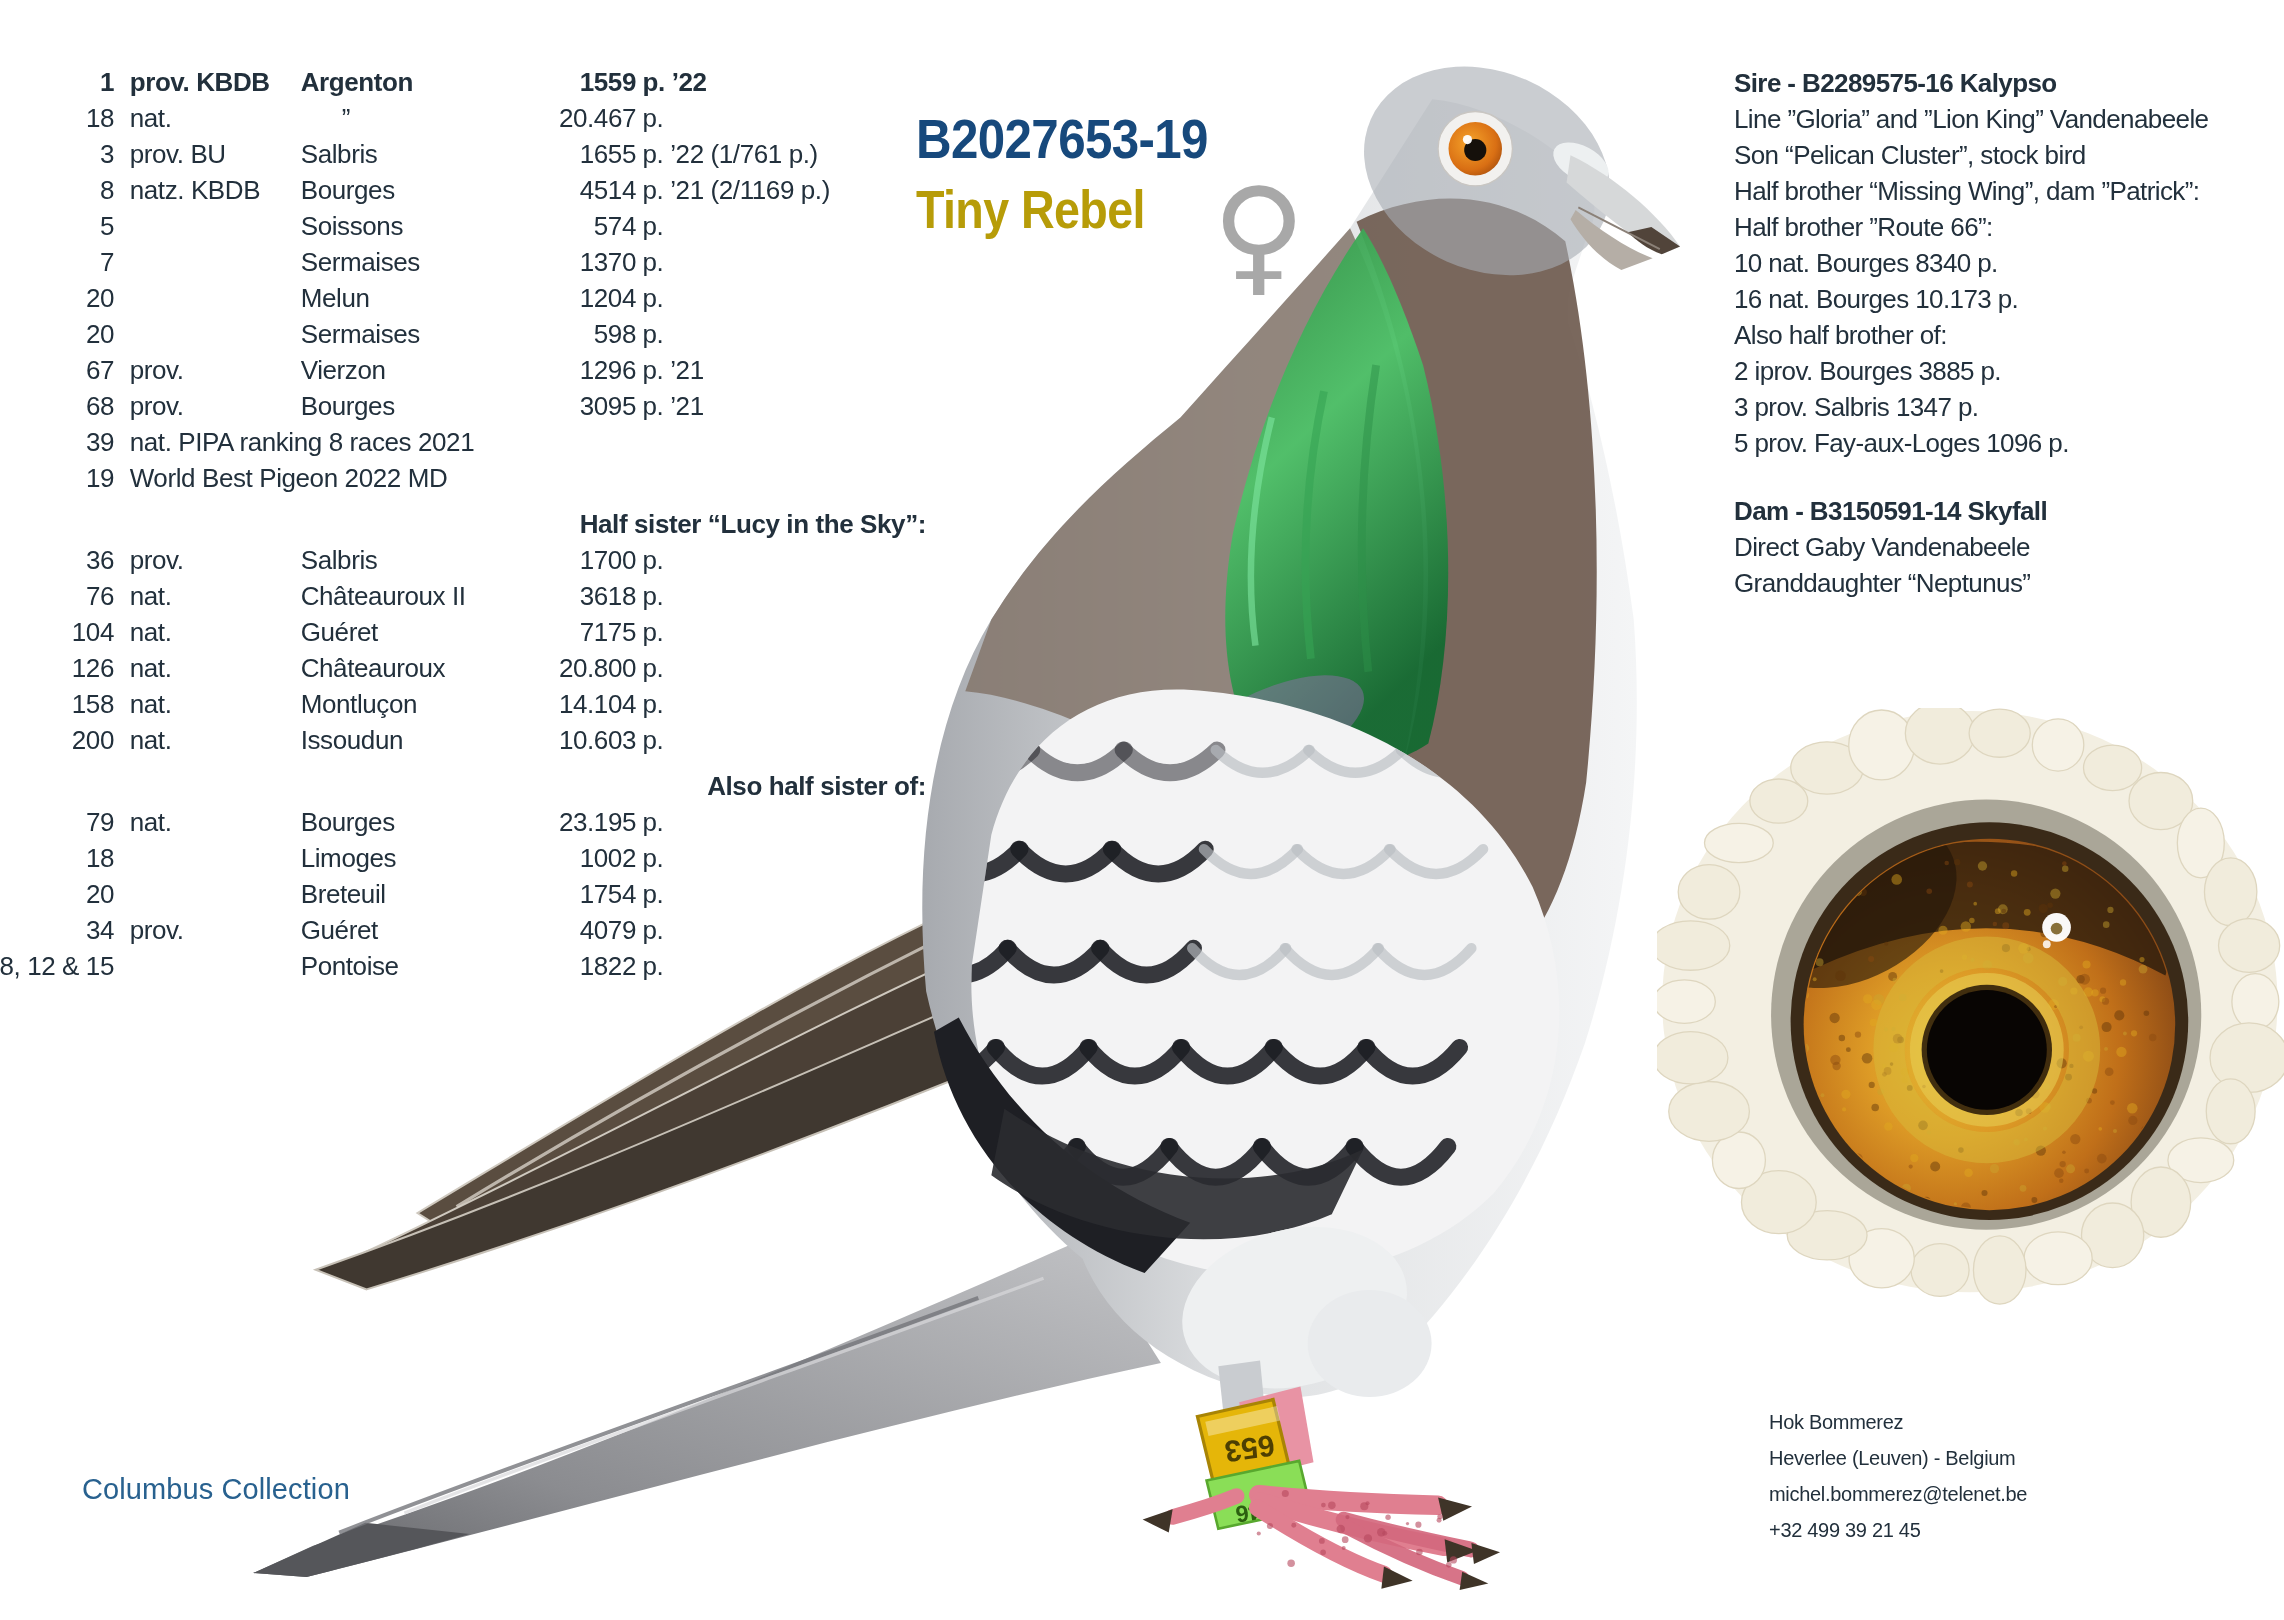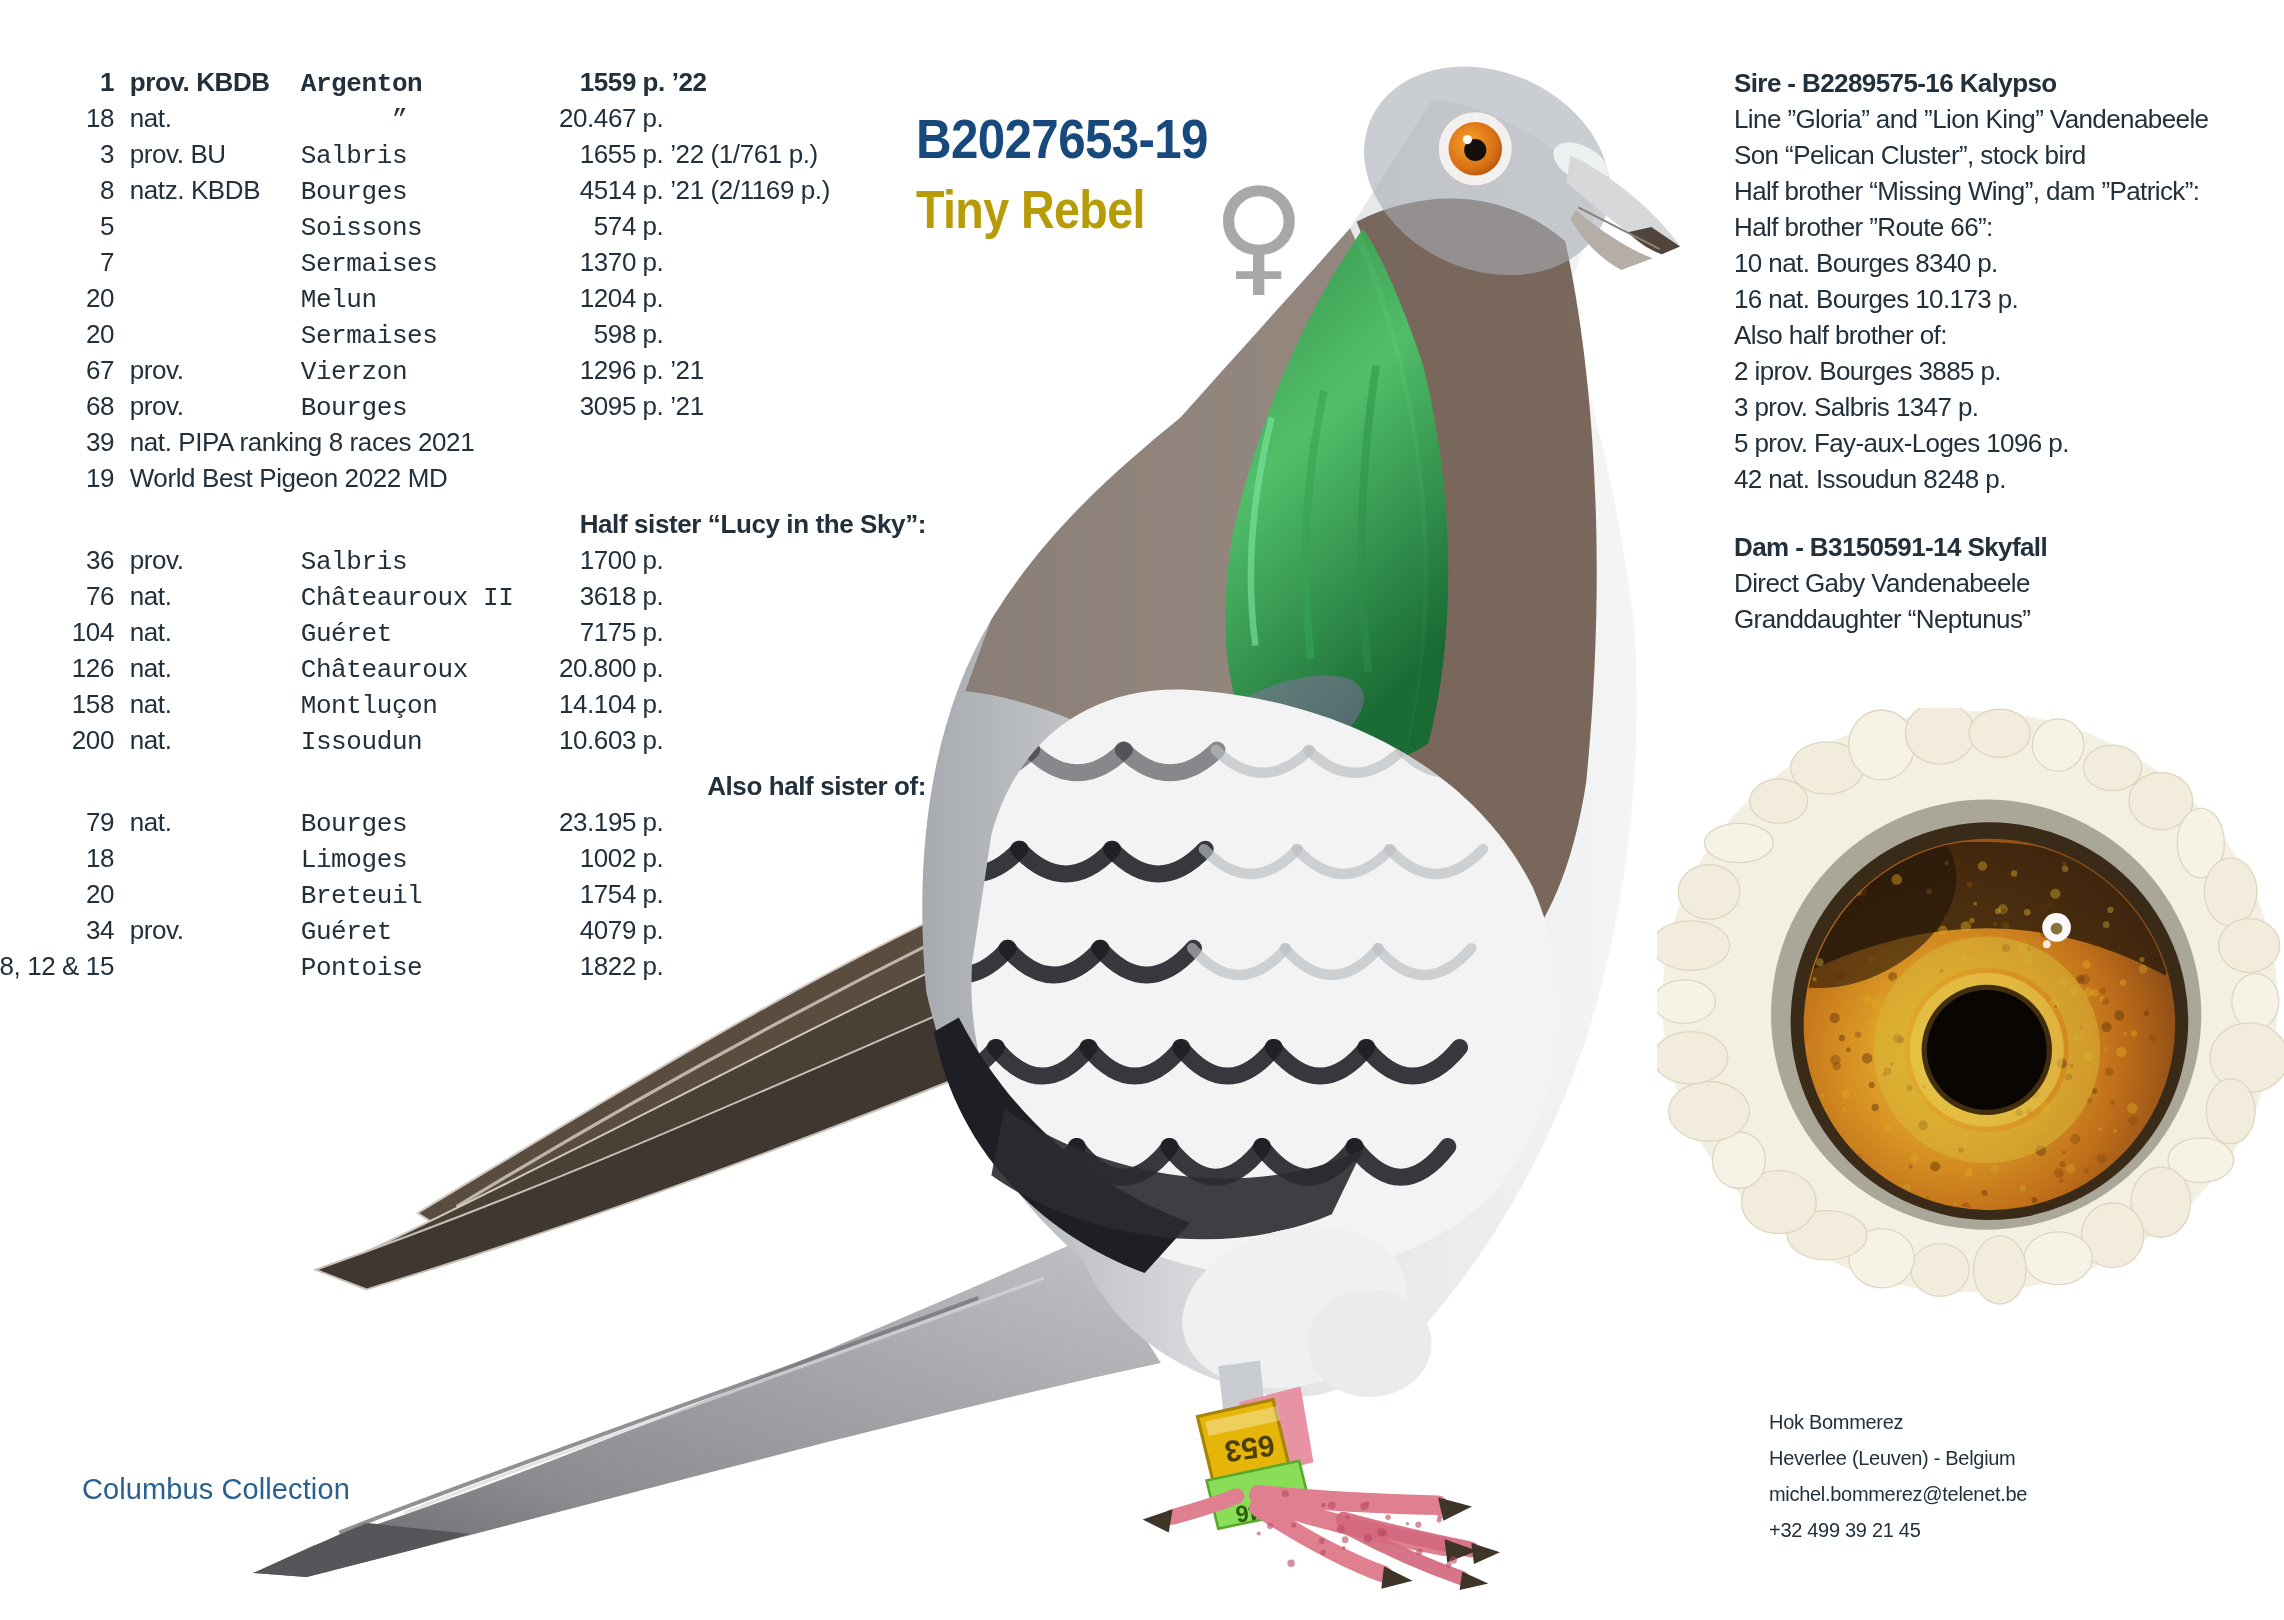--- a/index.html
+++ b/index.html
@@ -6,21 +6,21 @@
   .canvas{position:relative;width:2284px;height:1620px;background:#ffffff;overflow:hidden;
           font-family:"Liberation Sans",sans-serif;color:#22303c;}
 
   
   .results{position:absolute;left:52px;top:64px;width:874px;font-size:26px;
            letter-spacing:-0.4px;line-height:36px;}
   .row{display:grid;grid-template-columns:62px 171px 187px 164px 1fr;height:36px;align-items:baseline;}
   .row>span{grid-row:1;white-space:pre;}
   .c-pos{grid-column:1;justify-self:end;}
   .c-qual{grid-column:2;padding-left:15.7px;}
-  .c-race{grid-column:3;padding-left:15.7px;font-family:Liberation Mono, monospace;}
+  .c-race{grid-column:3;padding-left:15.7px;}
   .c-pts{grid-column:4;justify-self:end;}
   .c-suf{grid-column:5;padding-left:6.5px;}
   .c-text{grid-column:2/6;padding-left:15.7px;}
   .group-main div.row:first-of-type{font-weight:700;}
   .list-header{font-weight:700;margin-top:10px;height:36px;text-align:right;}
 
   
   .title-wrap{position:absolute;left:916px;top:110px;transform:scaleX(.88);transform-origin:left top;}
   .ring-no{font-size:56px;font-weight:700;color:#17497c;letter-spacing:-0.7px;line-height:1.05;white-space:nowrap;}
   .bird-name{font-size:53px;font-weight:700;color:#b79c08;letter-spacing:-0.7px;margin-top:14.3px;line-height:1;white-space:nowrap;}
@@ -683,21 +683,20 @@
       <div class="tline">Line ”Gloria” and ”Lion King” Vandenabeele</div>
           <div class="tline">Son “Pelican Cluster”, stock bird</div>
           <div class="tline">Half brother “Missing Wing”, dam ”Patrick”:</div>
           <div class="tline">Half brother ”Route 66”:</div>
           <div class="tline">10 nat. Bourges 8340 p.</div>
           <div class="tline">16 nat. Bourges 10.173 p.</div>
           <div class="tline">Also half brother of:</div>
           <div class="tline">2 iprov. Bourges 3885 p.</div>
           <div class="tline">3 prov. Salbris 1347 p.</div>
           <div class="tline">5 prov. Fay-aux-Loges 1096 p.</div>
-          <div class="tline">42 nat. Issoudun 8248 p.</div>
         </div>
     </div>
     <div class="dam-block">
       <div class="sd-header">Dam -  B3150591-14 Skyfall</div>
       <div>
 
       <div class="tline">Direct Gaby Vandenabeele</div>
           <div class="tline">Granddaughter “Neptunus”</div>
         </div>
     </div>

